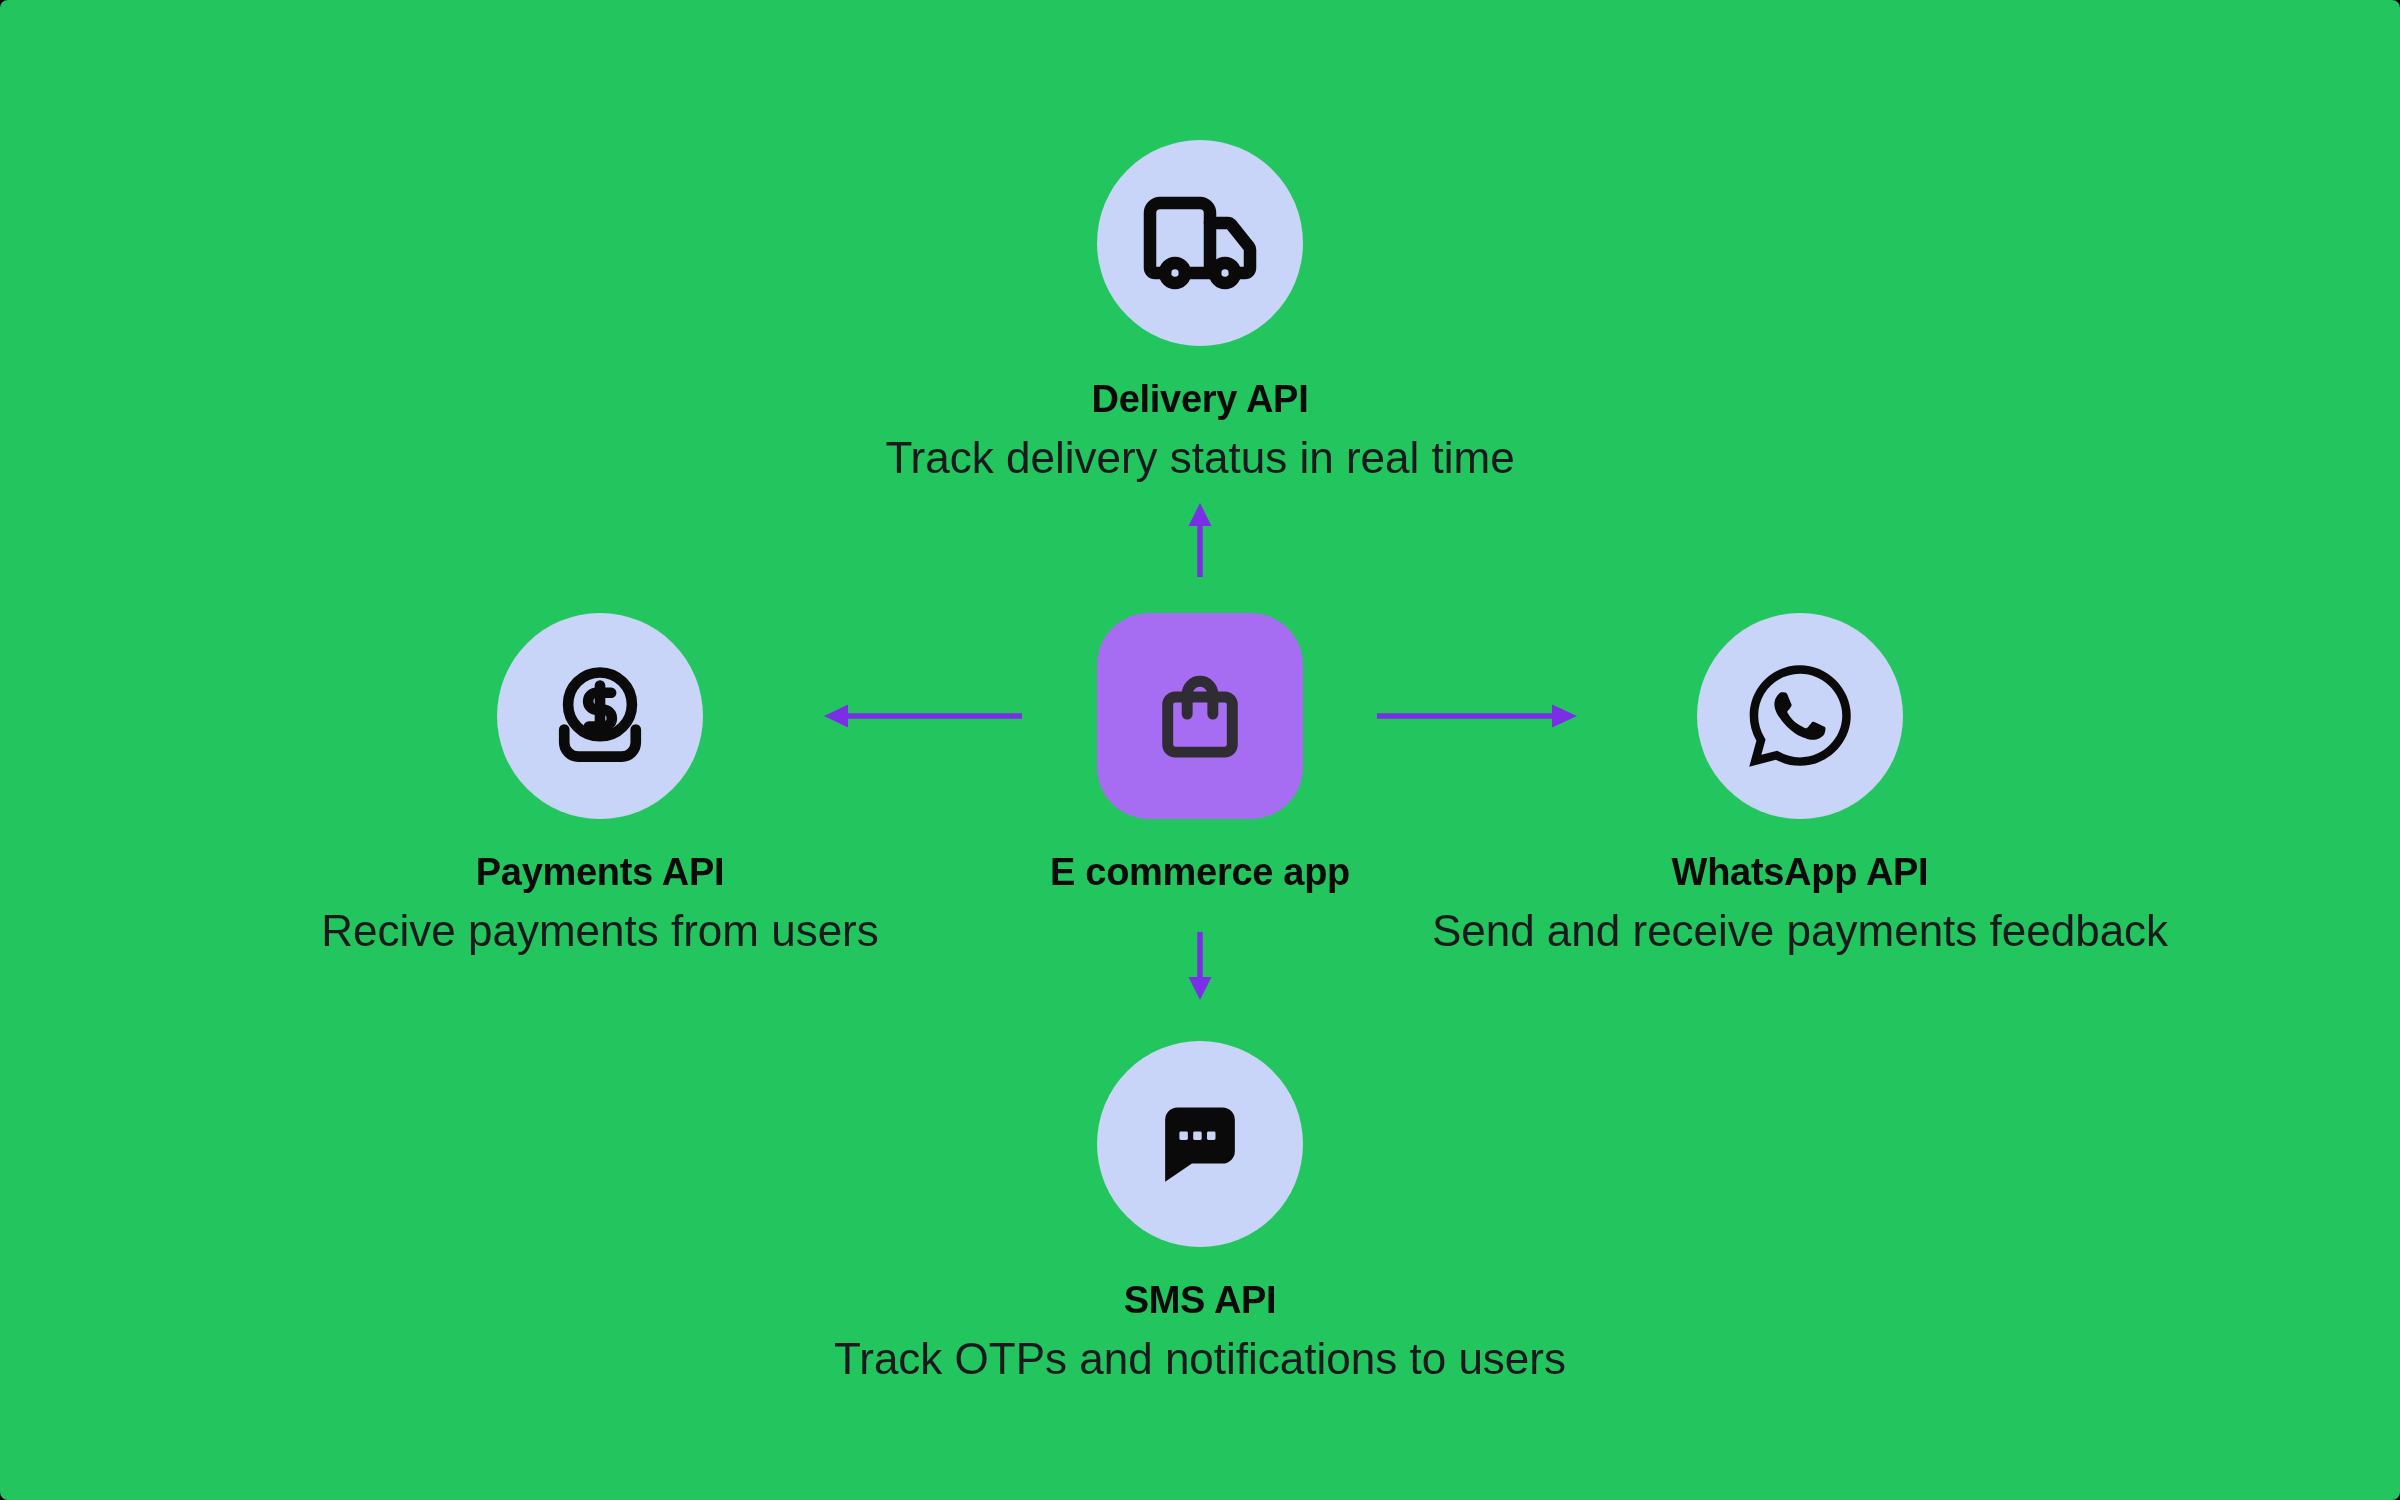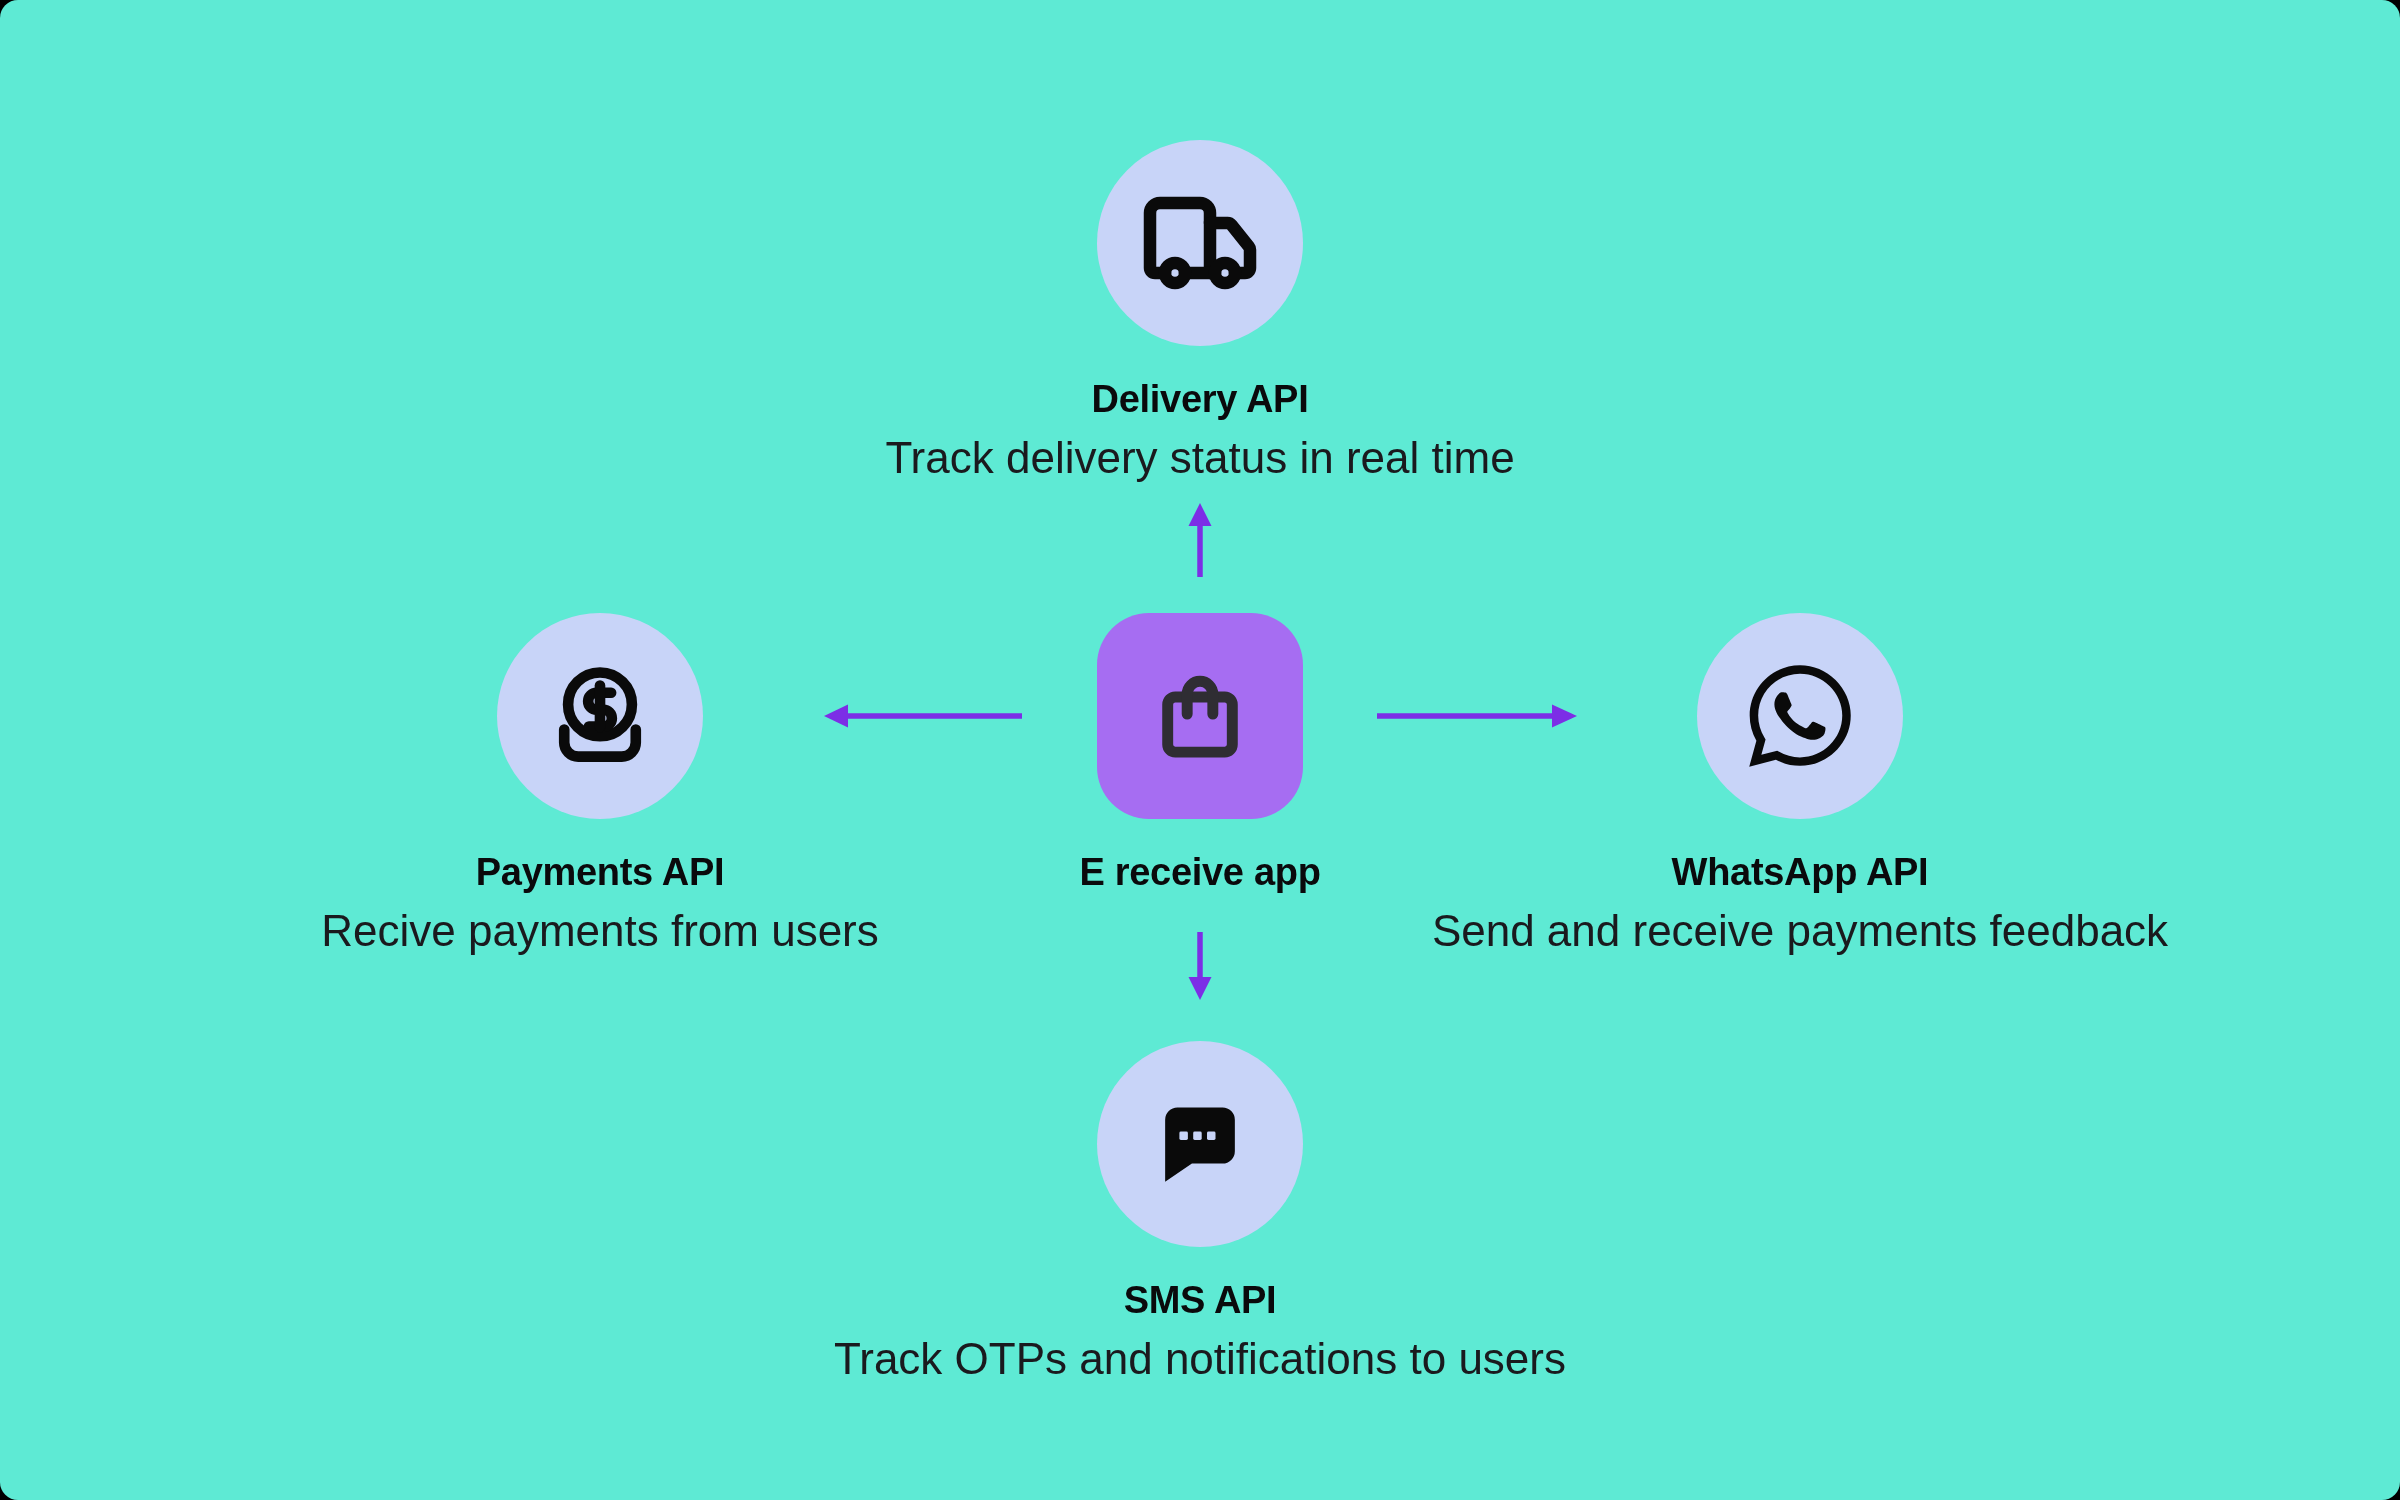--- a/index.html
+++ b/index.html
@@ -5,22 +5,22 @@
   html, body { margin: 0; padding: 0; }
   body {
     width: 2400px; height: 1500px;
     background: #000000;
     font-family: "Liberation Sans", sans-serif;
     position: relative;
     overflow: hidden;
   }
   .card {
     position: absolute; inset: 0;
-    background: #5eead4;
-    border-radius: 18px;
+    background: #22c55e;
+    border-radius: 8px;
   }
   .group { position: absolute; width: 800px; }
   .shape-circle {
     position: absolute; left: 50%; transform: translateX(-50%);
     top: 0; width: 206px; height: 206px; border-radius: 50%;
     background: #C8D4F8;
     display: flex; align-items: center; justify-content: center;
   }
   .shape-square {
     position: absolute; left: 50%; transform: translateX(-50%);
@@ -104,21 +104,21 @@
     <div class="node-subtitle">Recive payments from users</div>
   </div>
 
   <div class="group g-center">
     <div class="shape-square">
       <svg width="114" height="114" viewBox="0 0 24 24" fill="none" stroke="#2f2d33" stroke-width="2.3" stroke-linecap="round" stroke-linejoin="round">
         <rect x="5.2" y="8" width="13.6" height="11.6" rx="1.6"></rect>
         <path d="M9.3 11.6V7.4a2.7 2.7 0 0 1 5.4 0v4.2"></path>
       </svg>
     </div>
-    <div class="node-title">E receive app</div>
+    <div class="node-title">E commerce app</div>
   </div>
 
   <div class="group g-whatsapp">
     <div class="shape-circle">
       <svg width="116" height="116" viewBox="0 0 448 512" fill="#0a0a0a">
         <path d="M380.9 97.1C339 55.1 283.2 32 223.9 32c-122.4 0-222 99.6-222 222 0 39.1 10.2 77.3 29.6 111L0 480l117.7-30.9c32.4 17.7 68.9 27 106.1 27h.1c122.3 0 224.1-99.6 224.1-222 0-59.3-25.2-115-67.1-157zm-157 341.6c-33.2 0-65.7-8.9-94-25.7l-6.7-4-69.8 18.3L72 359.2l-4.4-7c-18.5-29.4-28.2-63.3-28.2-98.2 0-101.7 82.8-184.5 184.6-184.5 49.3 0 95.6 19.2 130.4 54.1 34.8 34.9 56.2 81.2 56.1 130.5 0 101.8-84.9 184.6-186.6 184.6zm101.2-138.2c-5.5-2.8-32.8-16.2-37.9-18-5.1-1.9-8.8-2.8-12.5 2.8-3.7 5.6-14.3 18-17.6 21.8-3.2 3.7-6.5 4.2-12 1.4-32.6-16.3-54-29.1-75.5-66-5.7-9.8 5.7-9.1 16.3-30.3 1.8-3.7.9-6.9-.5-9.7-1.4-2.8-12.5-30.1-17.1-41.2-4.5-10.8-9.1-9.3-12.5-9.5-3.2-.2-6.9-.2-10.6-.2-3.7 0-9.7 1.4-14.8 6.9-5.1 5.6-19.4 19-19.4 46.3 0 27.3 19.9 53.7 22.6 57.4 2.8 3.7 39.1 59.7 94.8 83.8 35.2 15.2 49 16.5 66.6 13.9 10.7-1.6 32.8-13.4 37.4-26.4 4.6-13 4.6-24.1 3.2-26.4-1.3-2.5-5-3.9-10.5-6.6z"></path>
       </svg>
     </div>
     <div class="node-title">WhatsApp API</div>
     <div class="node-subtitle">Send and receive payments feedback</div>

